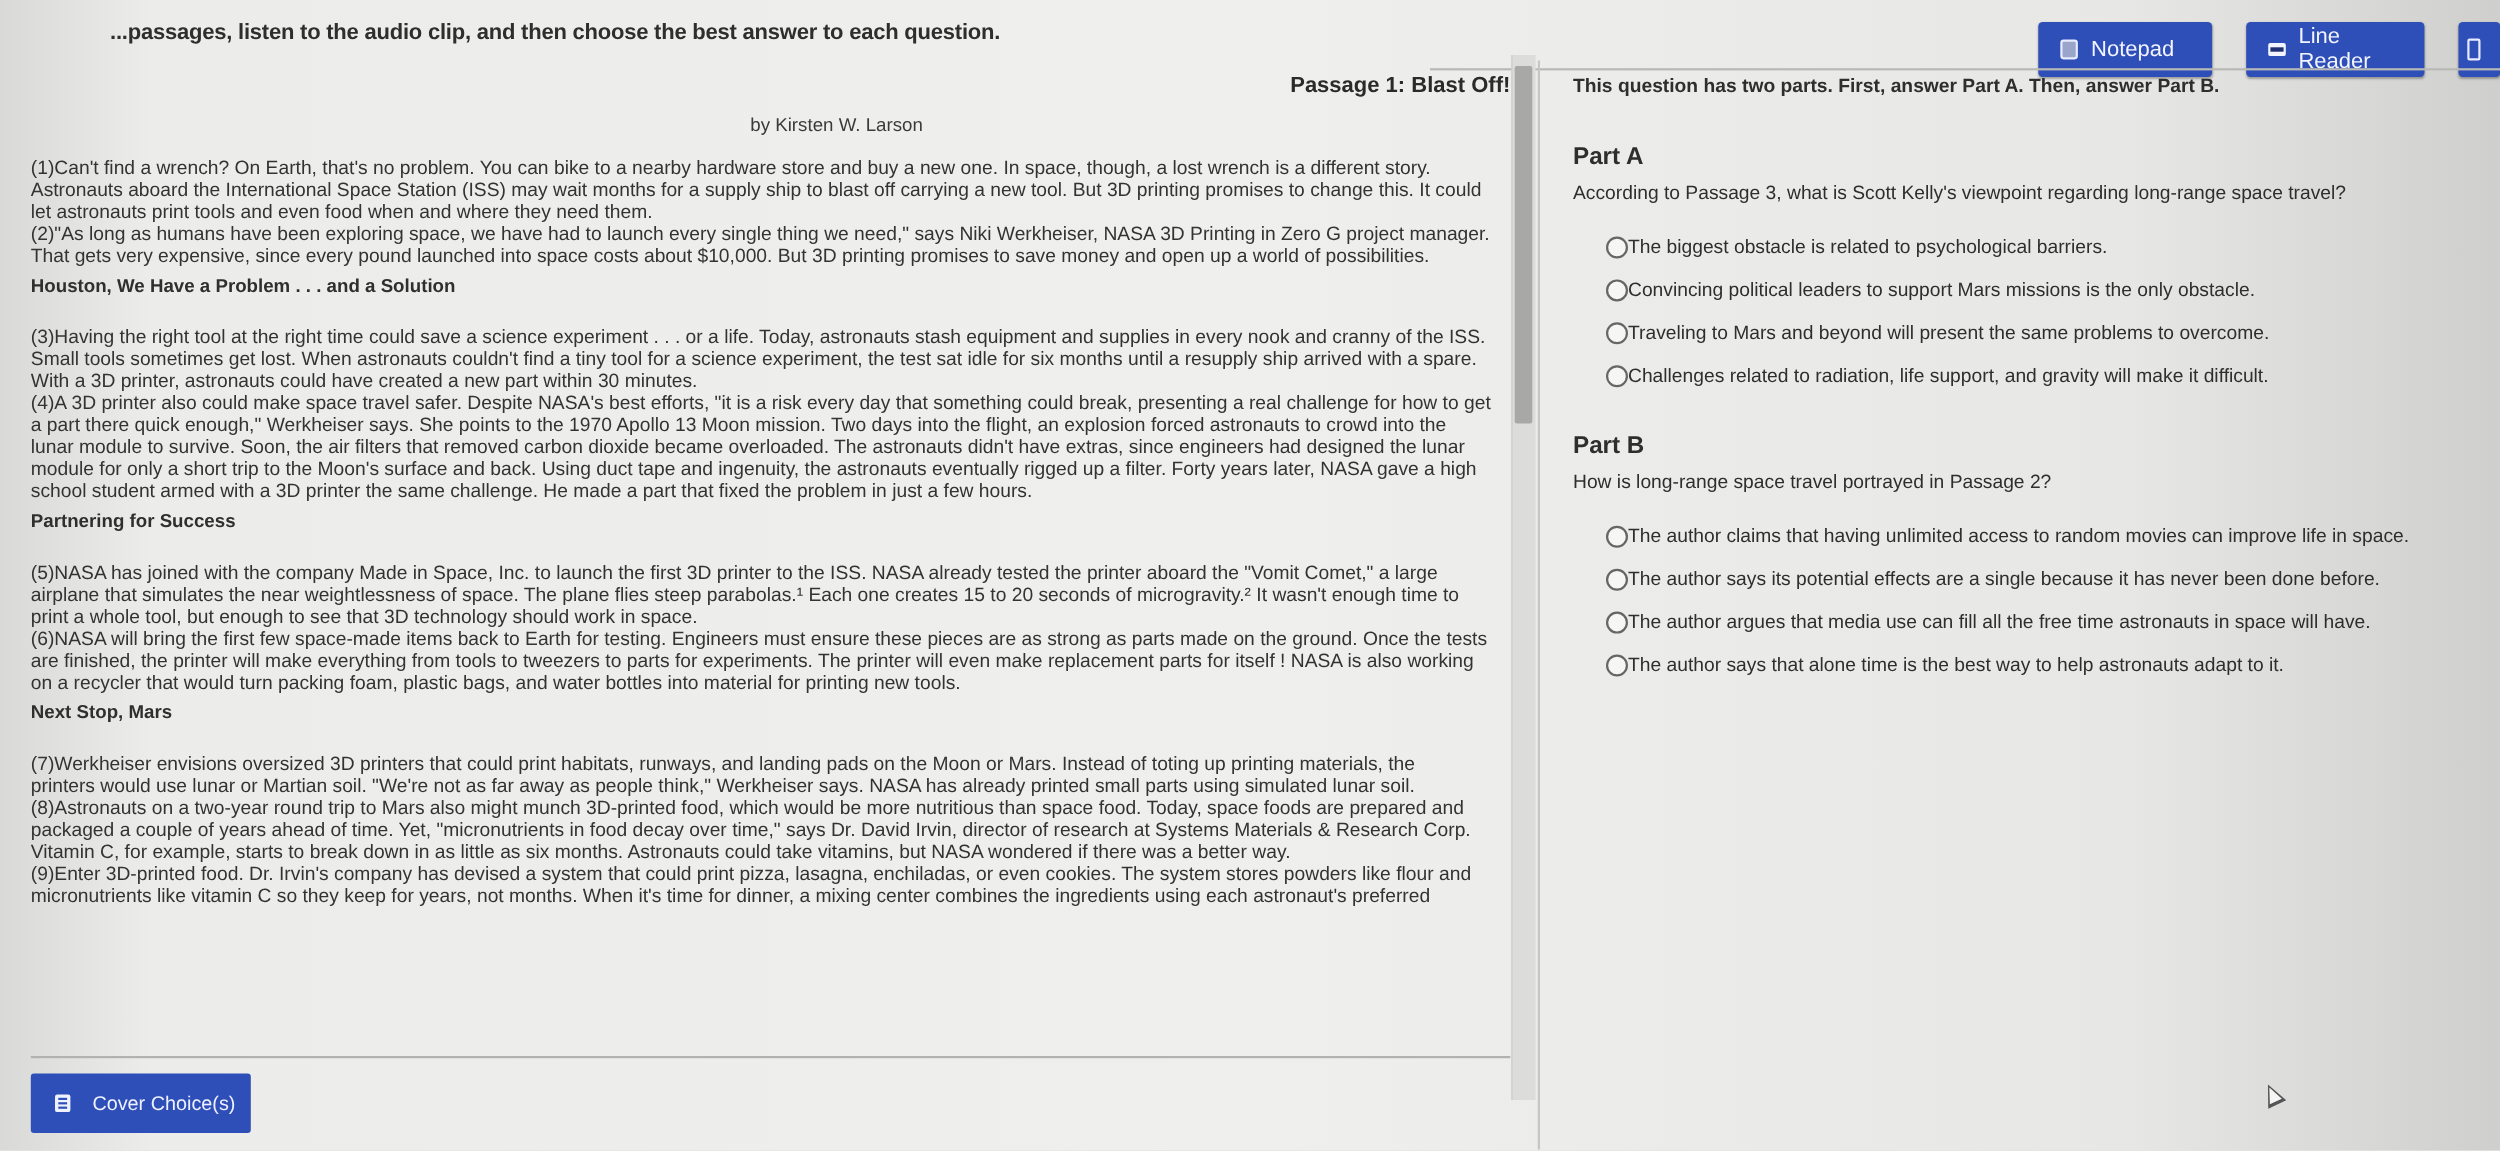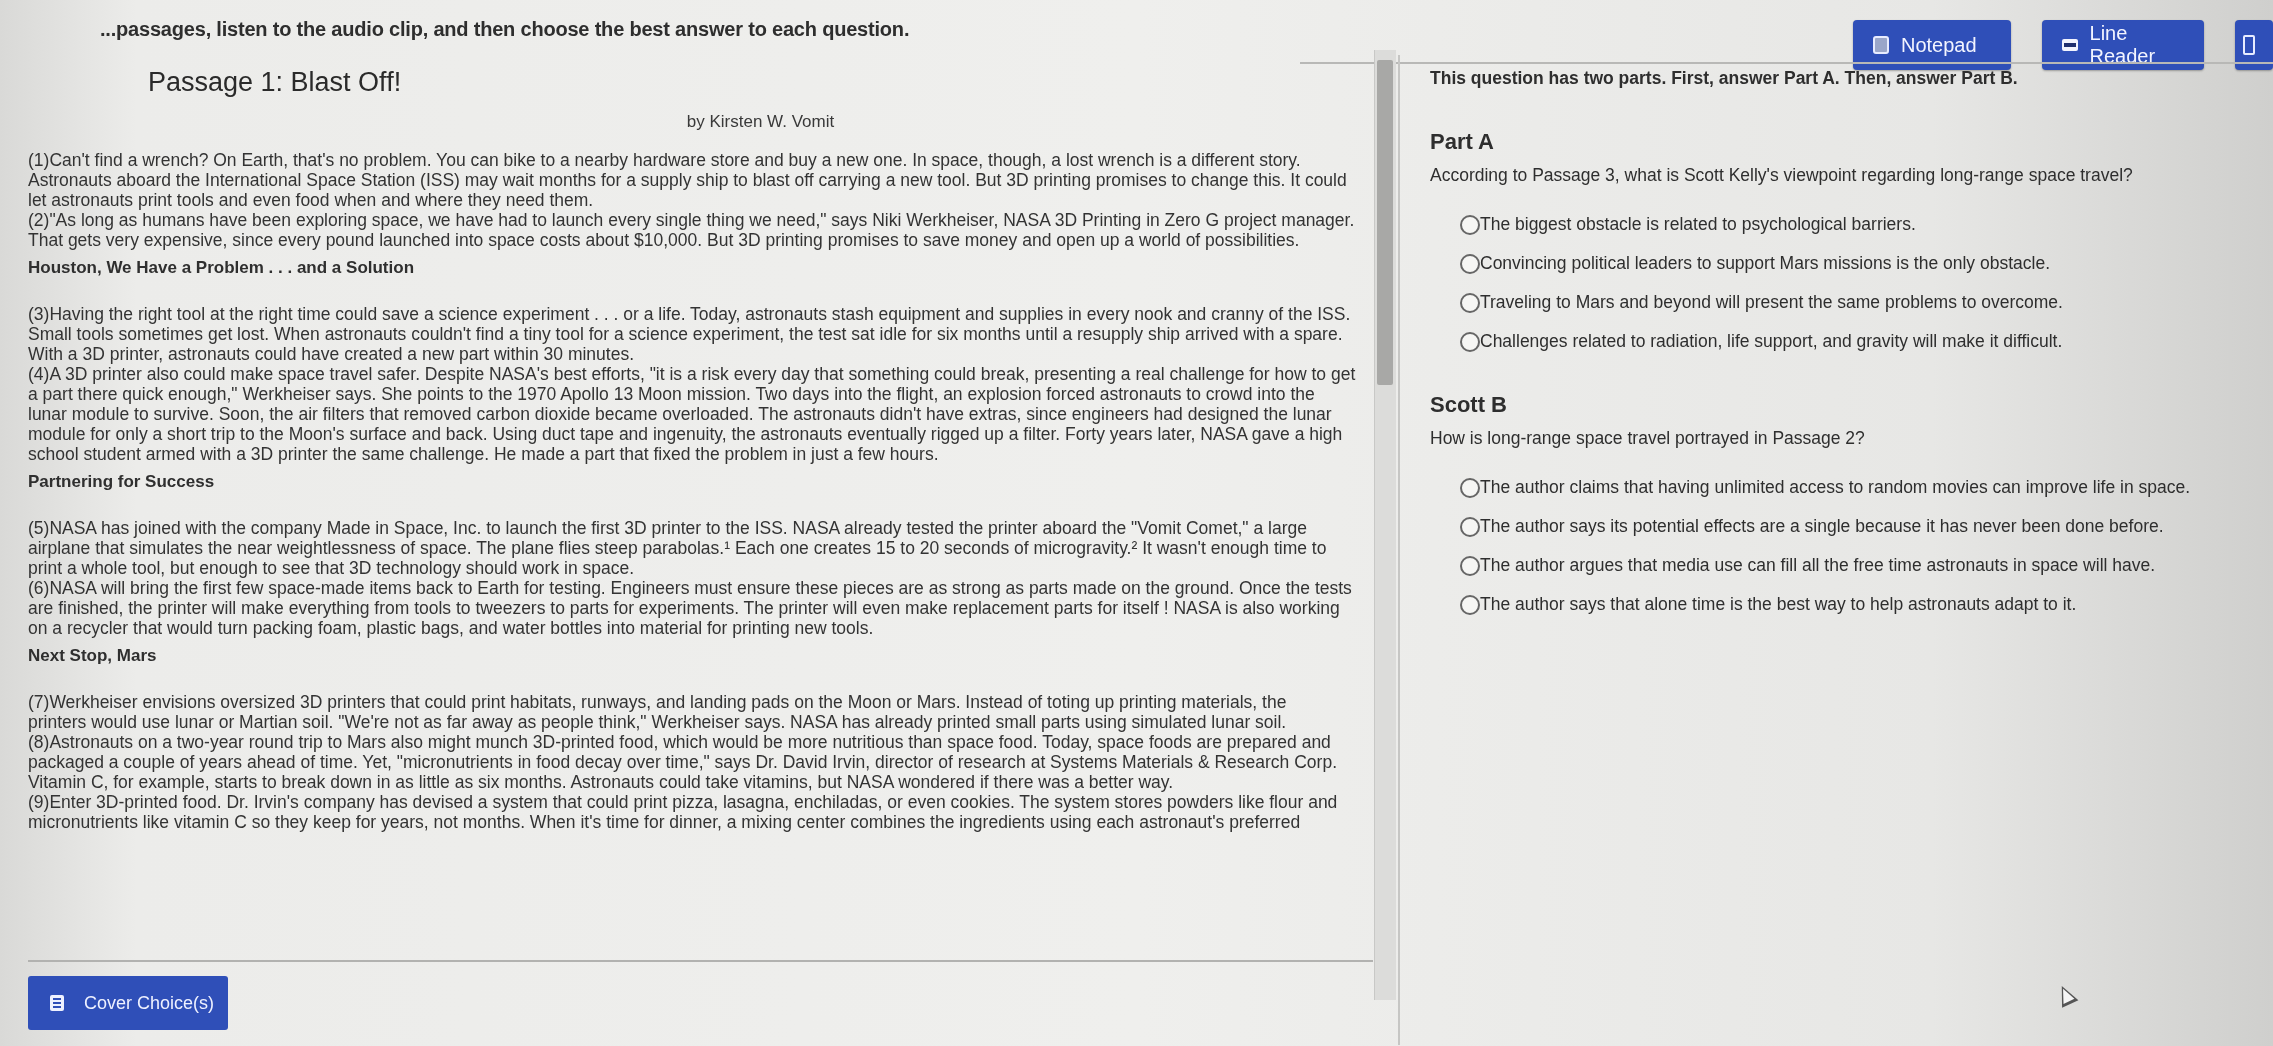--- a/index.html
+++ b/index.html
@@ -41,21 +41,21 @@
     position: absolute; left: 100px; top: 18px; font-size: 20px; font-weight: bold;
     color: #2e2e2e; letter-spacing: -0.2px;
   }
 
   
   .passage {
     position: absolute; left: 28px; top: 55px; width: 1345px; height: 920px;
     overflow: hidden;
   }
   .p-title {
-    text-align: left; font-size: 27px; font-weight: normal; color: #2a2a2a; margin-top: 12px;
+    text-align: right; font-size: 20px; font-weight: bold; color: #2a2a2a; margin-top: 12px;
     padding-left: 120px;
   }
   .p-byline { text-align: center; font-size: 17px; color: #3a3a3a; margin-top: 14px; padding-left: 120px; }
   .p-body { margin-top: 18px; font-size: 17.5px; line-height: 20px; color: #333; }
   .p-body p { white-space: nowrap; }
   .p-heading { font-weight: bold; font-size: 17px; margin: 8px 0 26px 0; color: #2f2f2f; }
 
   .scrollbar {
     position: absolute; left: 1374px; top: 50px; width: 22px; height: 950px;
     background: #dcdcda; border-left: 1px solid #c8c8c6;
@@ -117,21 +117,21 @@
       <span>Line Reader</span>
     </div>
     <div class="tool-btn extra">
       <span class="ico-extra"></span>
     </div>
   </div>
   <div class="top-rule"></div>
 
   <div class="passage">
     <div class="p-title">Passage 1: Blast Off!</div>
-    <div class="p-byline">by Kirsten W. Vomit</div>
+    <div class="p-byline">by Kirsten W. Larson</div>
     <div class="p-body">
       <p>(1)Can't find a wrench? On Earth, that's no problem. You can bike to a nearby hardware store and buy a new one. In space, though, a lost wrench is a different story.</p>
       <p>Astronauts aboard the International Space Station (ISS) may wait months for a supply ship to blast off carrying a new tool. But 3D printing promises to change this. It could</p>
       <p>let astronauts print tools and even food when and where they need them.</p>
       <p>(2)"As long as humans have been exploring space, we have had to launch every single thing we need," says Niki Werkheiser, NASA 3D Printing in Zero G project manager.</p>
       <p>That gets very expensive, since every pound launched into space costs about $10,000. But 3D printing promises to save money and open up a world of possibilities.</p>
       <div class="p-heading">Houston, We Have a Problem . . . and a Solution</div>
       <p>(3)Having the right tool at the right time could save a science experiment . . . or a life. Today, astronauts stash equipment and supplies in every nook and cranny of the ISS.</p>
       <p>Small tools sometimes get lost. When astronauts couldn't find a tiny tool for a science experiment, the test sat idle for six months until a resupply ship arrived with a spare.</p>
       <p>With a 3D printer, astronauts could have created a new part within 30 minutes.</p>
@@ -183,21 +183,21 @@
         <span class="radio"></span>
         <span>Traveling to Mars and beyond will present the same problems to overcome.</span>
       </div>
       <div class="choice">
         <span class="radio"></span>
         <span>Challenges related to radiation, life support, and gravity will make it difficult.</span>
       </div>
     </div>
 
     <div class="part-b">
-      <div class="q-part-label">Scott B</div>
+      <div class="q-part-label">Part B</div>
       <div class="q-prompt">How is long-range space travel portrayed in Passage 2?</div>
       <div class="choices">
         <div class="choice">
           <span class="radio"></span>
           <span>The author claims that having unlimited access to random movies can improve life in space.</span>
         </div>
         <div class="choice">
           <span class="radio"></span>
           <span>The author says its potential effects are a single because it has never been done before.</span>
         </div>

